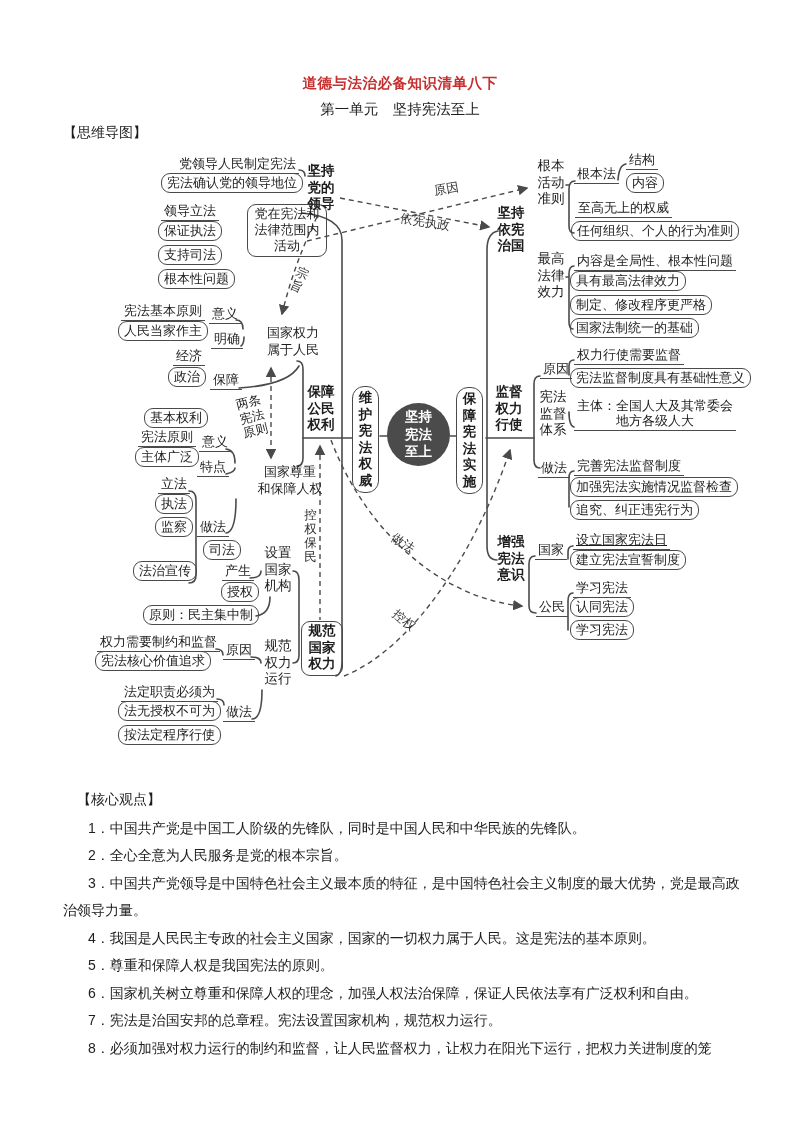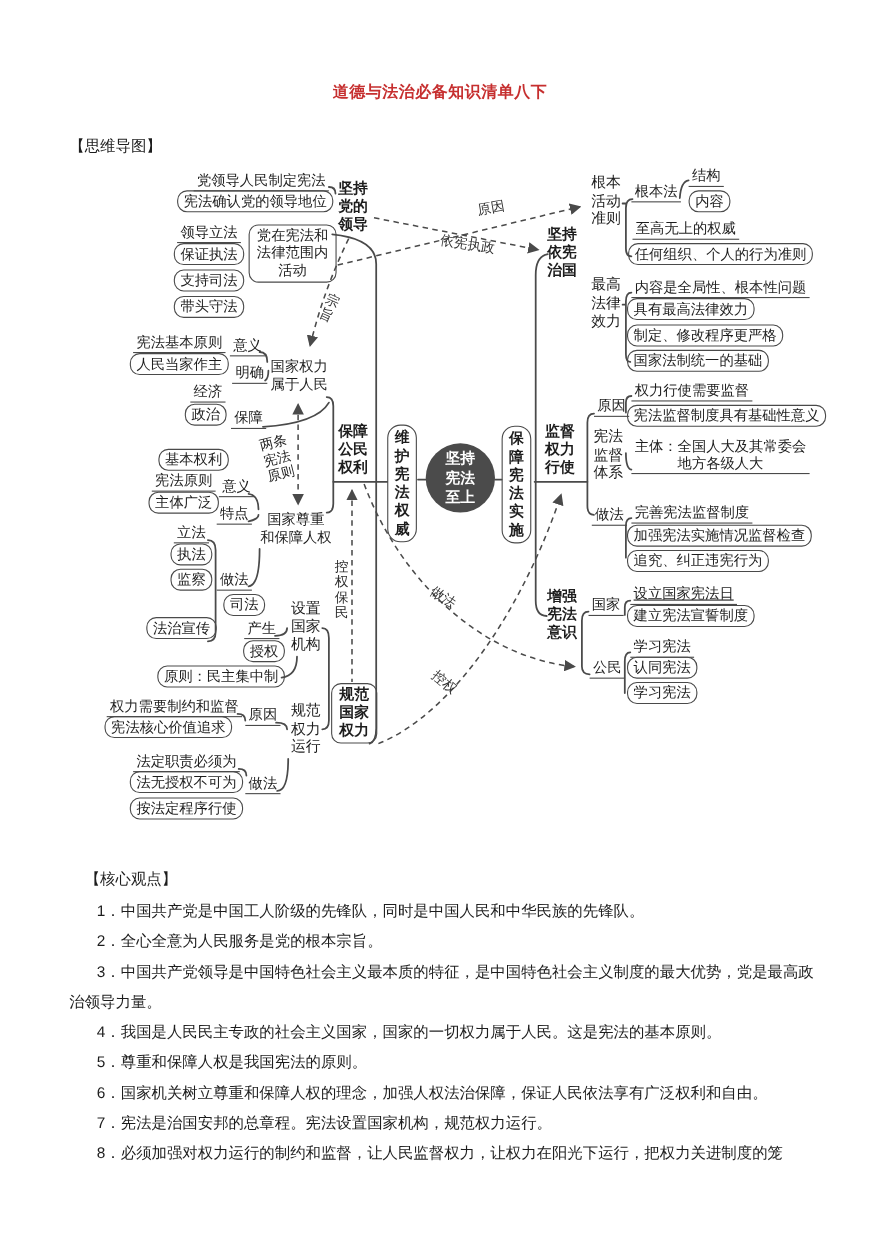--- a/index.html
+++ b/index.html
@@ -8,41 +8,42 @@
   .doc-title{position:absolute;left:0;top:74px;width:100%;text-align:center;
              font-size:14.5px;font-weight:bold;color:#c62f2f;letter-spacing:.5px;}
   .unit-title{position:absolute;left:0;top:100px;width:100%;text-align:center;font-size:14.5px;}
   .sec-head{position:absolute;font-size:14px;}
   
   .lbl{position:absolute;font-size:13px;line-height:15px;white-space:pre-line;color:#1d1d1d;}
   .u{padding:0 3px 2px;border-bottom:1.5px solid #4a4a4a;}
   .bx{padding:1px 5px 2px;border:1.5px solid #4a4a4a;border-radius:9px;}
   .rows{text-align:center;line-height:16.5px;font-size:13.5px;white-space:pre-line;}
   .b{font-weight:bold;}
-  .ctr{text-align:center;}
+  .ctr{text-align:center;margin-left:21px;}
   .vbox{border:1.5px solid #4a4a4a;border-radius:12px;padding:3px 4px;width:17px;
         text-align:center;line-height:16.5px;font-size:13.5px;}
   .vplain{width:15px;text-align:center;line-height:14px;font-size:12.5px;color:#2a2a2a;}
   .sm{font-size:12.5px;}
   .circle{position:absolute;left:387px;top:403px;width:63px;height:63px;border-radius:50%;
           background:#4b4b4b;color:#ffffff;font-weight:bold;font-size:13.5px;line-height:17.5px;
           display:flex;align-items:center;justify-content:center;text-align:center;white-space:pre-line;}
   .elbl{position:absolute;font-size:12.5px;color:#333;white-space:pre-line;line-height:13.5px;}
   .wires{position:absolute;left:0;top:0;pointer-events:none;}
   
   .core{position:absolute;left:63px;top:786px;width:684px;font-size:14px;line-height:27.5px;}
   .core .hd{margin:0 0 1px;font-size:14px;}
   .core p{margin:0;text-indent:25px;}
 </style>
 </head>
 <body>
 
 <div class="page">
 
   <div class="doc-title">道德与法治必备知识清单八下</div>
+  <div class="unit-title">第一单元　坚持宪法至上</div>
   <div class="sec-head" style="left:63px;top:124px;">【思维导图】</div>
 
   <svg class="wires" width="800" height="1131">
     <defs>
       <marker id="ah" viewBox="0 0 10 10" refX="8.5" refY="5" markerWidth="7.5" markerHeight="7.5" orient="auto-start-reverse">
         <path d="M0,0 L10,5 L0,10 z" fill="#4a4a4a"></path>
       </marker>
     </defs>
     <g fill="none" stroke="#4a4a4a" stroke-width="1.6" stroke-linecap="round">
       <path d="M 302 213 Q 342 217 342 240 L 342 662 Q 342 674 336 676"></path>
@@ -87,21 +88,21 @@
       <path d="M 331 440 C 364 528 438 598 522 606" marker-end="url(#ah)"></path>
       <path d="M 344 676 C 414 648 477 549 510 450" marker-end="url(#ah)"></path>
     </g>
   </svg>
 
   <div class="lbl u" style="left:176px;top:156px;">党领导人民制定宪法</div>
   <div class="lbl bx" style="left:161px;top:173px;">宪法确认党的领导地位</div>
   <div class="lbl u" style="left:161px;top:203px;">领导立法</div>
   <div class="lbl bx" style="left:158px;top:221px;">保证执法</div>
   <div class="lbl bx" style="left:158px;top:245px;">支持司法</div>
-  <div class="lbl bx" style="left:158px;top:269px;">带头守法</div>
+  <div class="lbl bx" style="left:158px;top:269px;">根本性问题</div>
   <div class="lbl bx ctr" style="left:226px;top:204px;width:68px;line-height:16px;">党在宪法和
 法律范围内
 活动</div>
   <div class="lbl rows b" style="left:306px;top:163px;width:30px;">坚持
 党的
 领导</div>
 
   <div class="lbl u" style="left:121px;top:303px;">宪法基本原则</div>
   <div class="lbl u" style="left:209px;top:306px;">意义</div>
   <div class="lbl bx" style="left:118px;top:321px;">人民当家作主</div>

